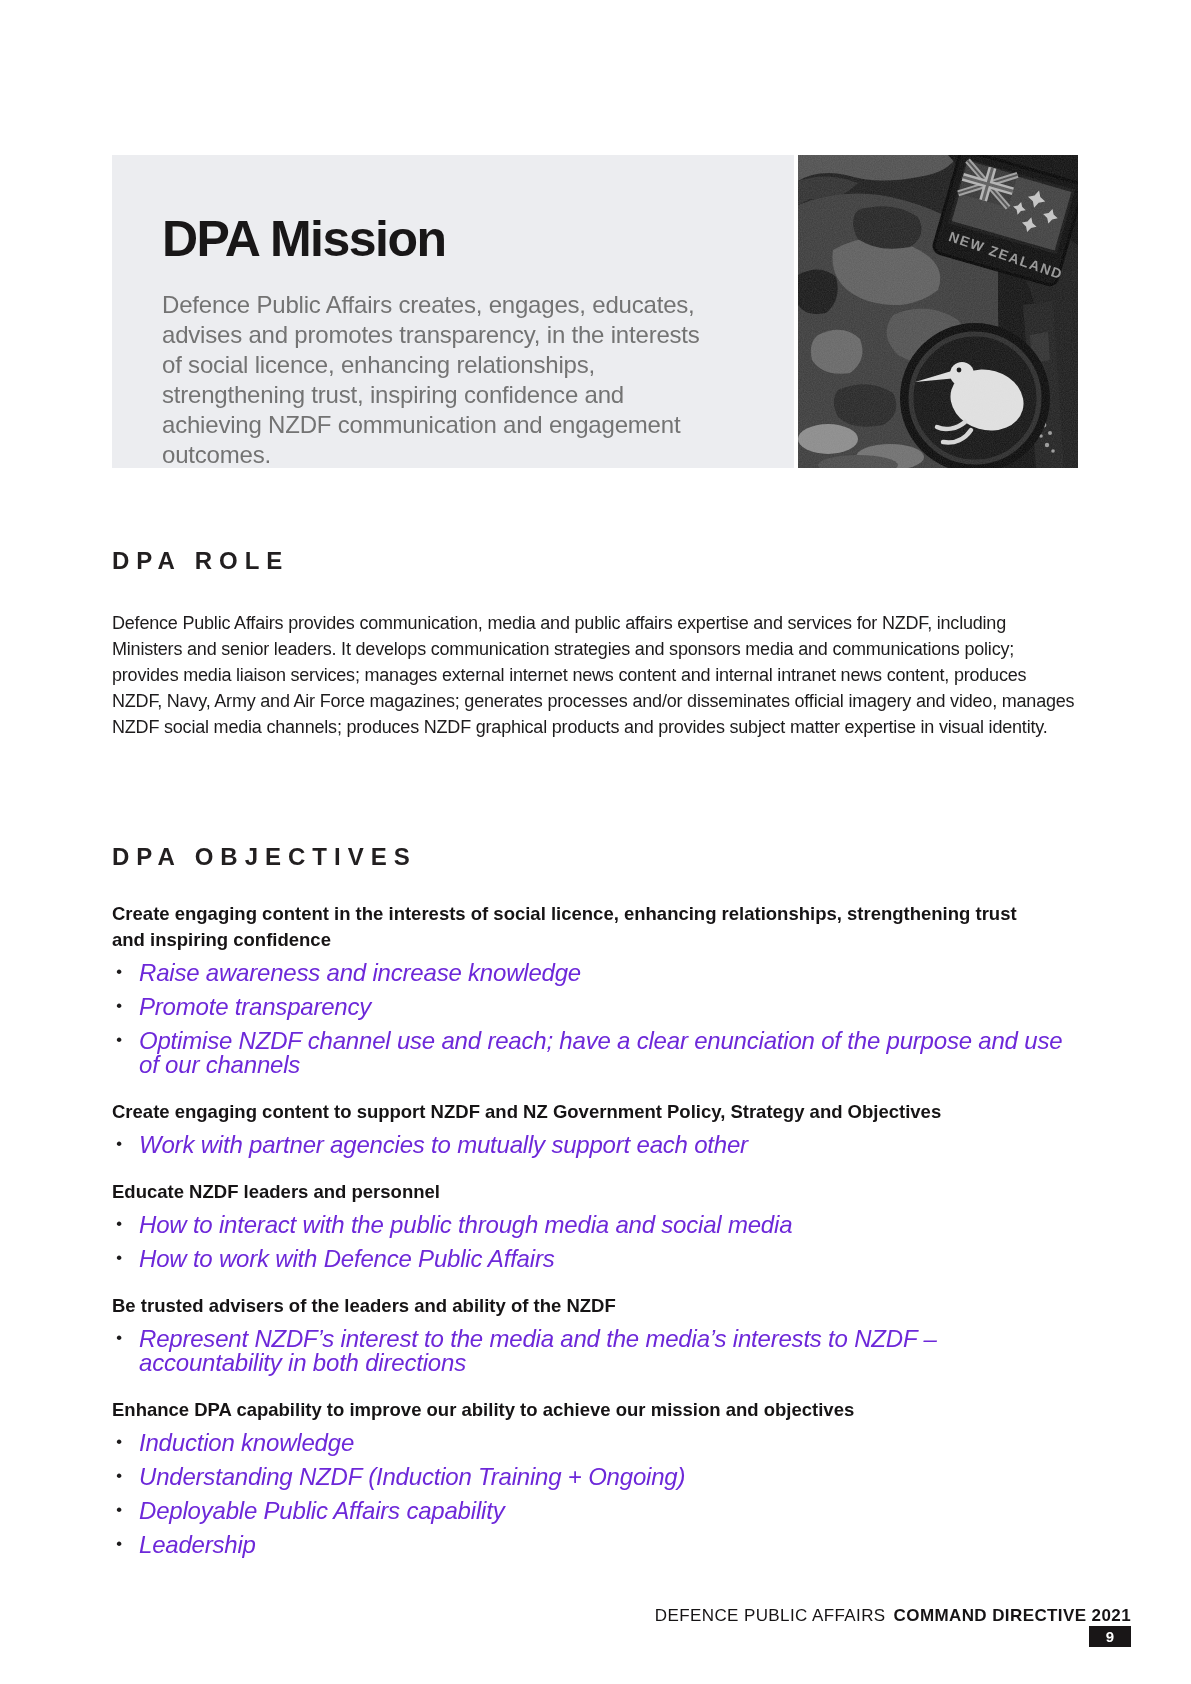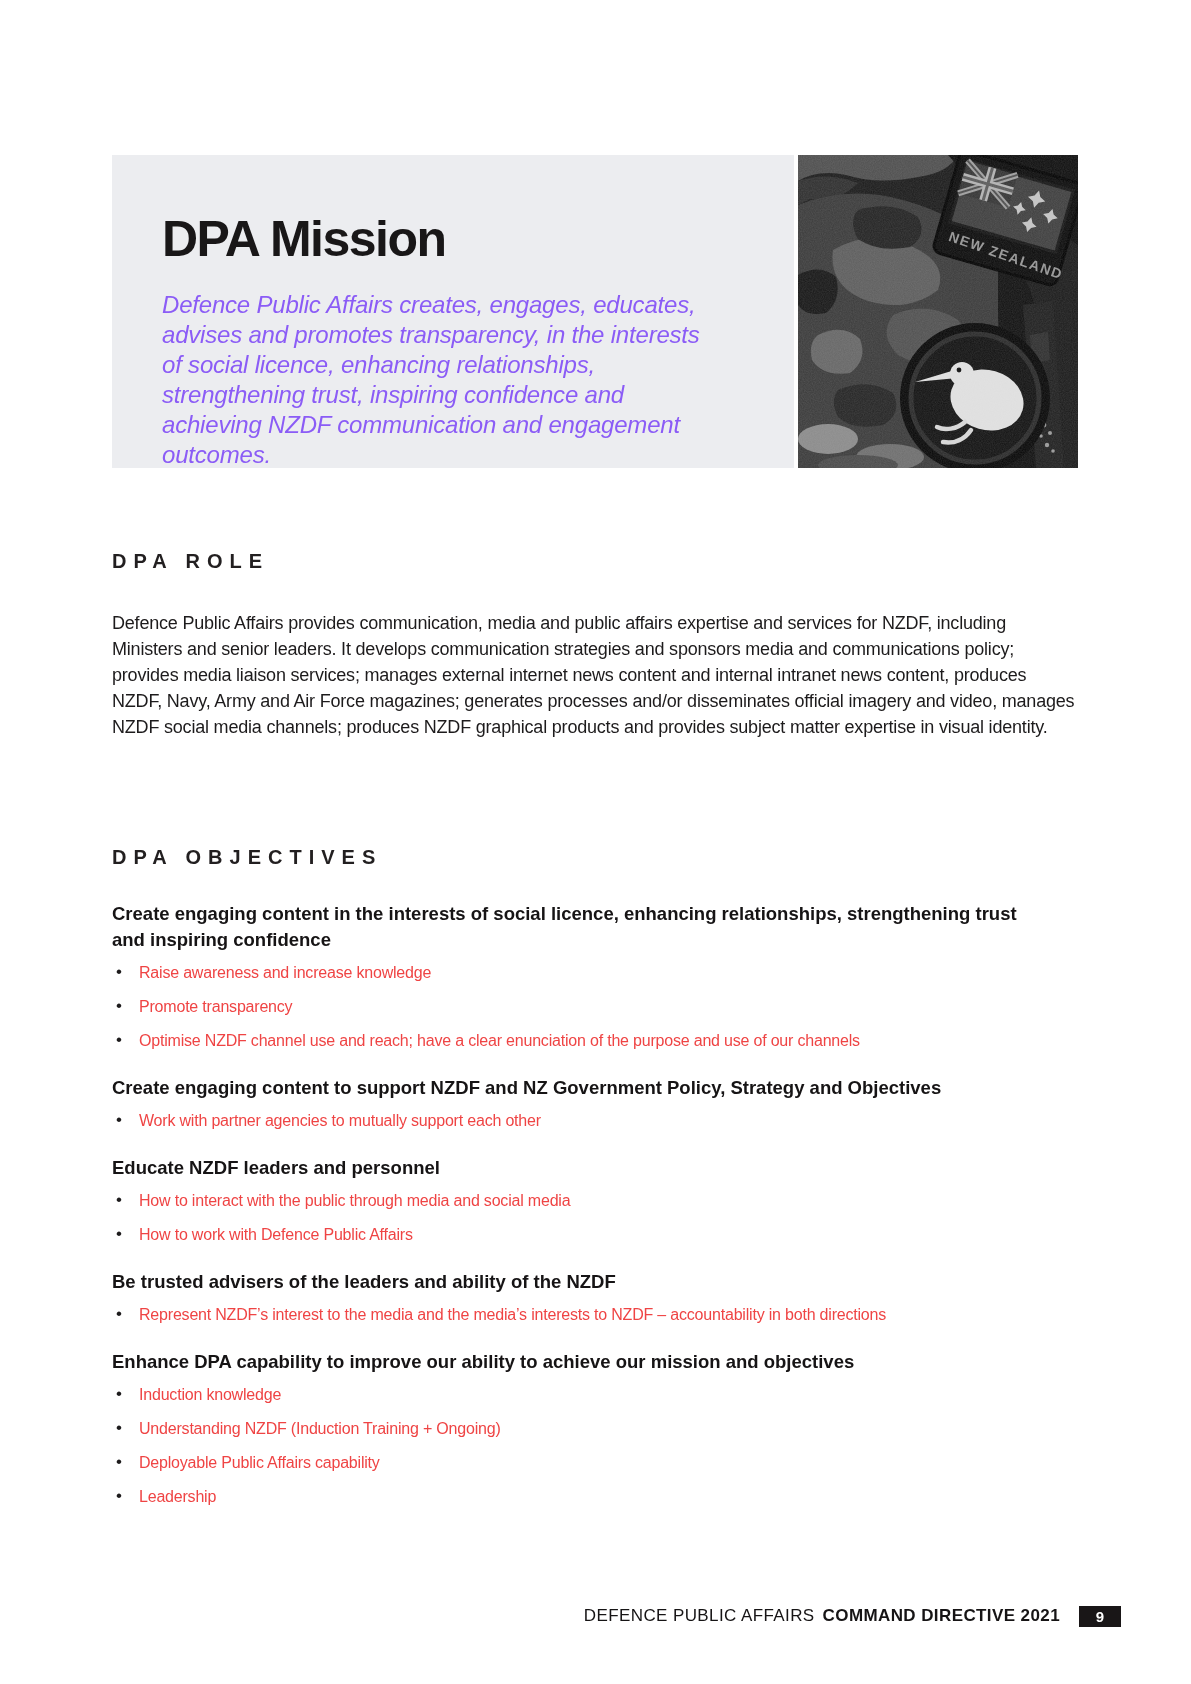--- a/index.html
+++ b/index.html
@@ -37,34 +37,33 @@
     letter-spacing: -1.5px;
     color: #191718;
     line-height: 1.05;
   }
   .mission-text {
     margin: 24px 0 0 0;
     width: 560px;
     font-size: 24px;
     line-height: 30px;
     letter-spacing: -0.2px;
-    color: #8b5cf6;
-    font-style: italic;
+    color: #737373;
   }
   .hero-photo {
     margin-left: 4px;
     width: 280px;
     height: 313px;
     display: block;
   }
 
   
   .section-heading {
     margin: 0;
-    font-size: 20px;
+    font-size: 24px;
     font-weight: bold;
     letter-spacing: 7px;
     line-height: 32px;
     color: #221f20;
   }
   .role-section {
     position: absolute;
     left: 112px;
     top: 545px;
     width: 968px;
@@ -95,41 +94,43 @@
   }
   .obj-list {
     margin: 0;
     padding: 0;
     list-style: none;
   }
   .obj-list li {
     position: relative;
     padding-left: 27px;
     margin: 0 0 10px 0;
-    font-size: 16px;
+    font-size: 24px;
     line-height: 24px;
     letter-spacing: -0.2px;
-    color: #ef4444;
+    color: #6d28d9;
+    font-style: italic;
   }
   .obj-list li::before {
     content: "\2022";
     position: absolute;
     left: 4px;
     top: -1px;
     font-size: 17px;
     color: #1d1b1c;
   }
 
   
   .footer {
     position: absolute;
     top: 1606px;
-    right: 70px;
+    right: 60px;
     display: flex;
-    align-items: flex-start;
+    align-items: flex-end;
+    flex-direction: column;
   }
   .footer-label {
     font-size: 17px;
     letter-spacing: 0.4px;
     color: #161415;
     white-space: nowrap;
   }
   .footer-label .bold { font-weight: bold; margin-left: 8px; }
   .page-badge {
     margin-left: 19px;

